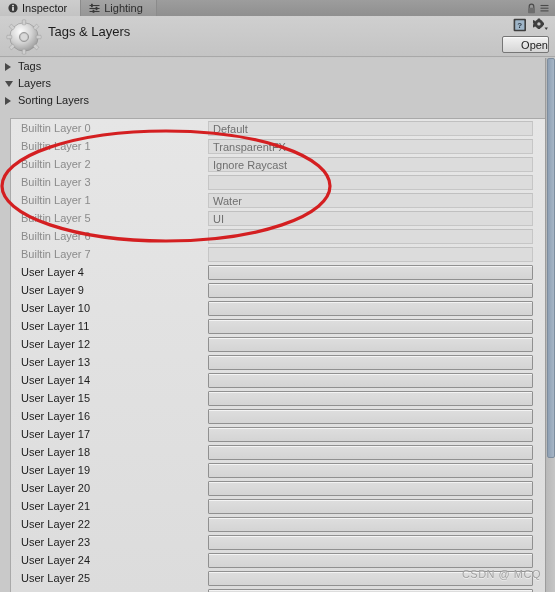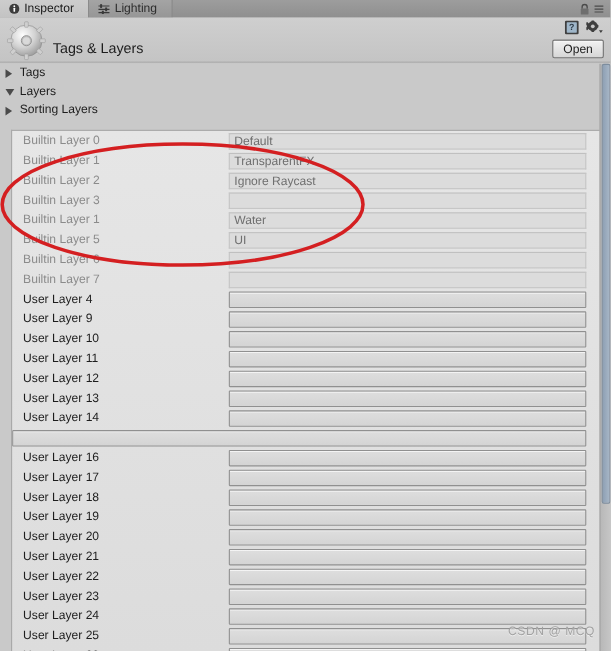--- a/index.html
+++ b/index.html
@@ -84,41 +84,41 @@
     border-bottom: 1px solid #a8a8a8;
     box-sizing: border-box;
   }
   #header-icon {
     position: absolute;
     left: 6px; top: 3px;
     width: 36px; height: 36px;
   }
   #header-title {
     position: absolute;
-    left: 48px; top: 20px;
+    left: 48px; top: 8px;
     font-size: 13px;
     color: #1d1d1d;
   }
   #header-tools {
     position: absolute;
     right: 6px; top: 2px;
     display: flex;
     align-items: center;
     gap: 6px;
   }
   #open-button {
     position: absolute;
     right: 6px; top: 20px;
     width: 47px; height: 17px;
     background: linear-gradient(#f2f2f2, #d6d6d6);
     border: 1px solid #767676;
     border-radius: 2px;
     font-size: 11px;
     color: #1d1d1d;
-    text-align: center;
+    text-align: right;
     line-height: 16px;
     box-sizing: border-box;
     box-shadow: 0 1px 0 rgba(255,255,255,.6) inset;
   }
 
   
   #body {
     position: absolute;
     left: 0; top: 58px;
     width: 555px;
@@ -438,20 +438,21 @@
         </div>
         <div class="layer-row">
           <div class="layer-label user">User Layer 13</div>
           <div class="layer-field user"></div>
         </div>
         <div class="layer-row">
           <div class="layer-label user">User Layer 14</div>
           <div class="layer-field user"></div>
         </div>
         <div class="layer-row">
+          <div class="layer-label user">User Layer 15</div>
           <div class="layer-field user"></div>
         </div>
         <div class="layer-row">
           <div class="layer-label user">User Layer 16</div>
           <div class="layer-field user"></div>
         </div>
         <div class="layer-row">
           <div class="layer-label user">User Layer 17</div>
           <div class="layer-field user"></div>
         </div>

